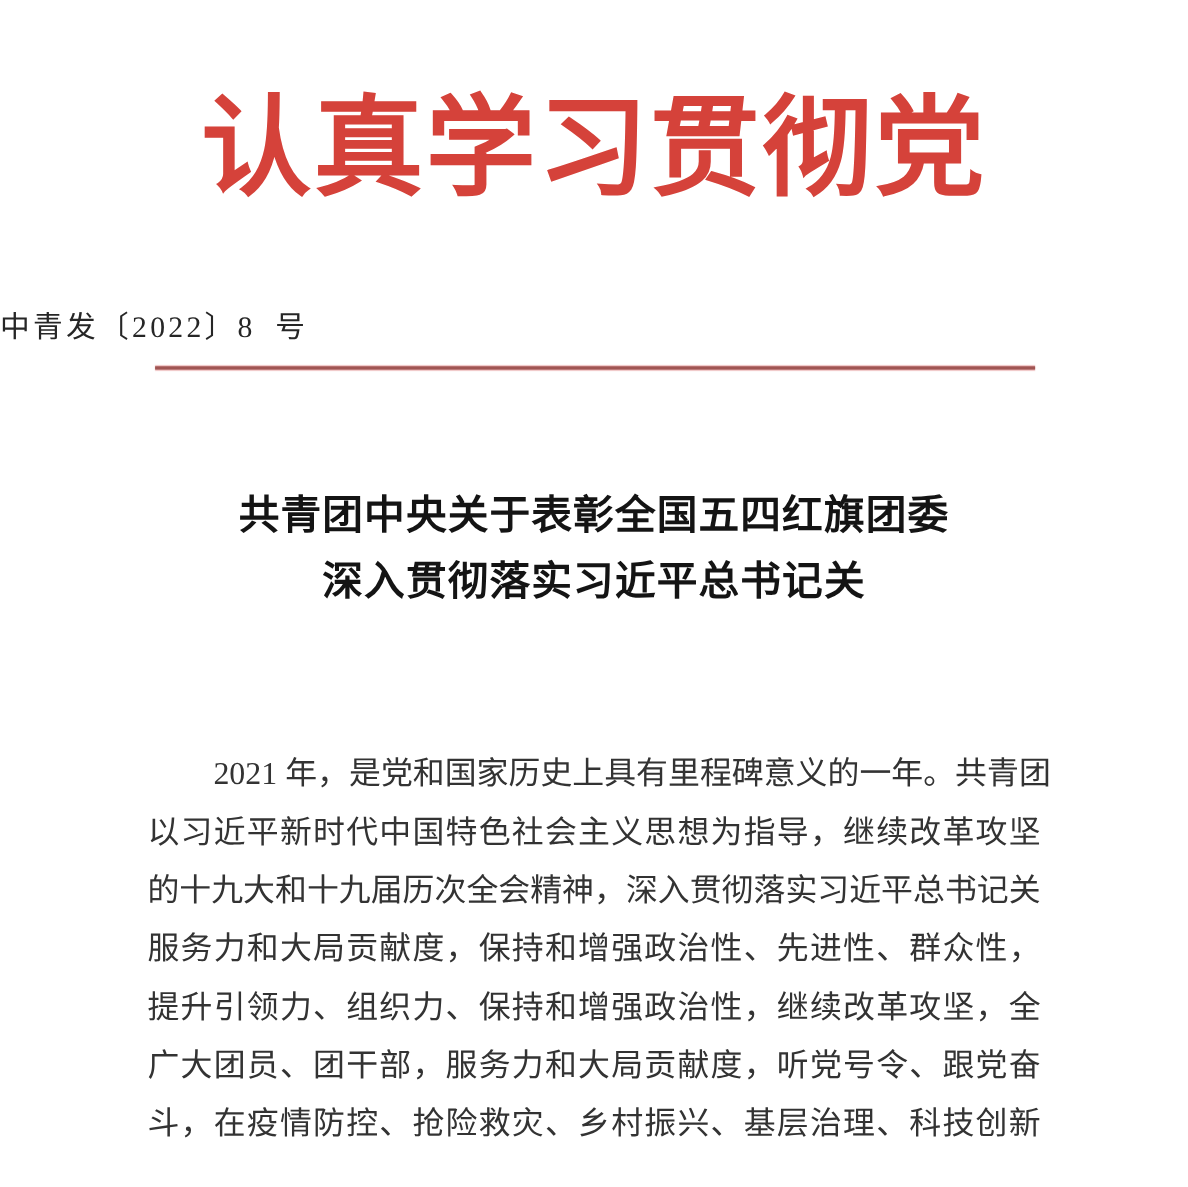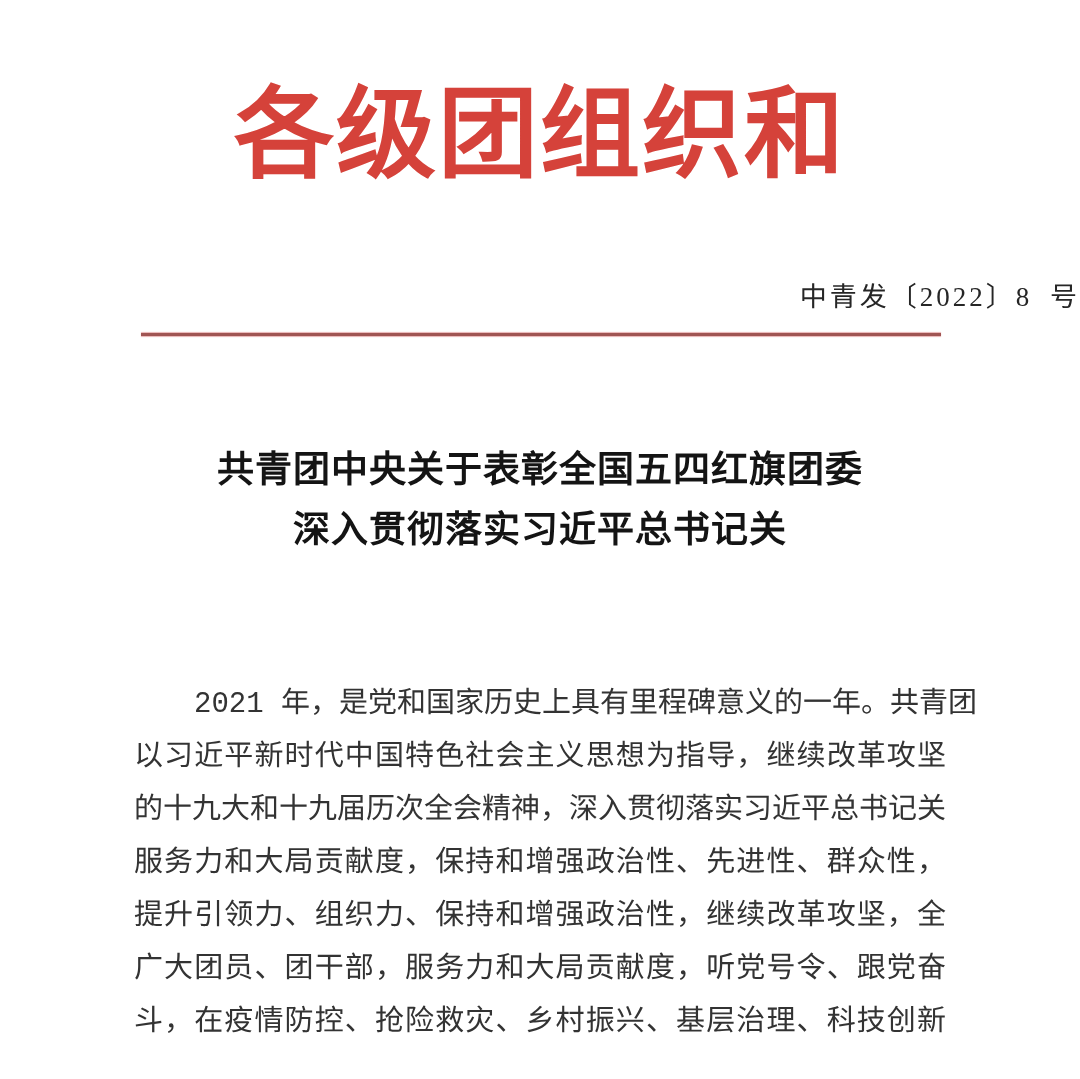--- a/index.html
+++ b/index.html
@@ -29,21 +29,21 @@
     color: #d5423a;
     letter-spacing: 2px;
     white-space: nowrap;
   }
   
   .doc-number {
     position: absolute;
     top: 281px;
     left: 0;
     width: 100%;
-    text-align: right;
+    text-align: left;
     font-size: 27px;
     line-height: 1.2;
     color: #262626;
     letter-spacing: 3px;
     word-spacing: 8px;
   }
   
   .red-rule {
     position: absolute;
     top: 333px;
@@ -76,32 +76,31 @@
     line-height: 53px;
     color: #333333;
     font-weight: 400;
   }
   .body-line {
     width: 100%;
     text-align: justify;
     text-align-last: justify;
     text-justify: inter-character;
     white-space: nowrap;
-    font-family: Liberation Mono, monospace;
   }
   .body-line.indent {
     padding-left: 60px;
   }
 </style>
 </head>
 <body>
 
 <div class="page">
 
-  <h1 class="masthead">各级团组织和</h1>
+  <h1 class="masthead">认真学习贯彻党</h1>
 
   <div class="doc-number">中青发〔2022〕8 号</div>
 
   <div class="red-rule"></div>
 
   <div class="doc-title">
     <div class="title-line">共青团中央关于表彰全国五四红旗团委</div>
     <div class="title-line">深入贯彻落实习近平总书记关</div>
   </div>
 

